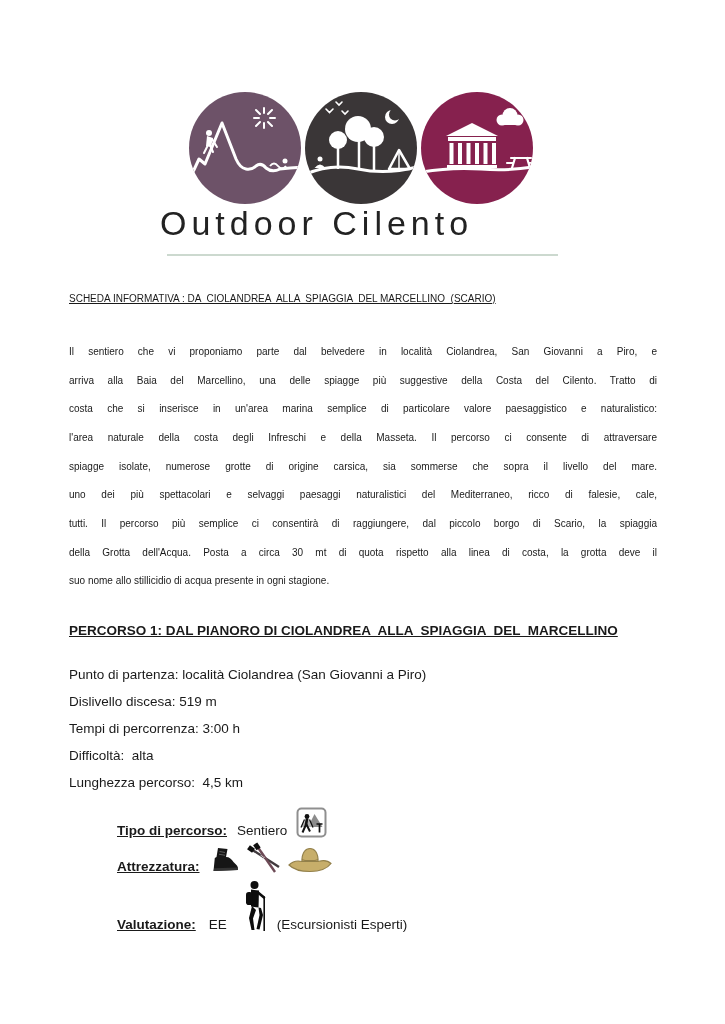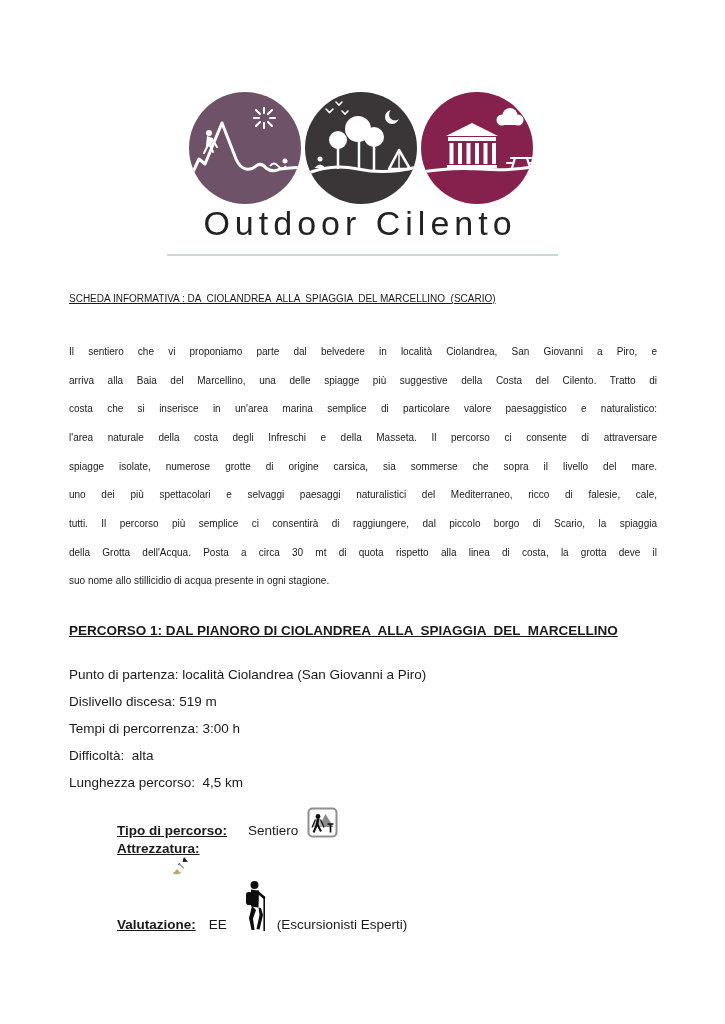--- a/index.html
+++ b/index.html
@@ -3,21 +3,21 @@
 <meta charset="utf-8">
 <style>
   html,body { margin:0; padding:0; background:#ffffff; }
   .page {
     position:relative; width:725px; height:1024px; background:#ffffff;
     overflow:hidden; font-family:"Liberation Sans", sans-serif; color:#1a1a1a;
   }
   
   .logo-circles { position:absolute; left:186px; top:89px; width:348px; height:118px; }
   .logo-wordmark {
-    position:absolute; left:160px; top:204px; width:400px; text-align:center;
+    position:absolute; left:160px; top:204px; width:400px; text-align:left;
     font-size:34px; letter-spacing:5px; color:#222; white-space:nowrap;
   }
   .logo-divider { position:absolute; left:167px; top:254px; width:391px; height:2px; background:#ccd9cf; }
   
   .doc-title {
     position:absolute; left:69px; top:293px; width:600px;
     font-size:10px; white-space:pre; text-decoration:underline;
   }
   .intro { position:absolute; left:69px; top:338px; width:588px; font-size:10px; line-height:28.65px; }
   .intro-line { text-align:justify; text-align-last:justify; }
@@ -25,23 +25,23 @@
   .section-heading {
     position:absolute; left:69px; top:623px; width:620px;
     font-size:13.5px; font-weight:bold; white-space:pre;text-decoration:underline;
   }
   .details { position:absolute; left:69px; top:661px; width:588px; font-size:13.5px; line-height:27px; white-space:pre-wrap; }
   
   .row { position:absolute; left:69px; display:flex; align-items:flex-end; font-size:13.5px; }
   .row .lbl { font-weight:bold; text-decoration:underline; padding-bottom:1px;margin-left:48px; }
   .row .val, .row .note, .row .grade { padding-bottom:1px; }
   .row-tipo { top:805px; height:34px; }
-  .row-tipo .val { margin-left:21px; }
+  .row-tipo .val { margin-left:10px; }
   .row-tipo svg { margin-left:9px; }
-  .row-att { top:841px; height:34px;flex-direction:column; }
+  .row-att { top:841px; height:34px; }
   .icon-boot { margin-left:10px; }
   .icon-poles { margin-left:4px; }
   .icon-hat { margin-left:5px; }
   .row-val { top:880px; height:53px; }
   .row-val .grade { margin-left:13px; }
   .icon-hiker { margin-left:13px; }
   .row-val .note { margin-left:9px; }
 </style>
 </head>
 <body>

